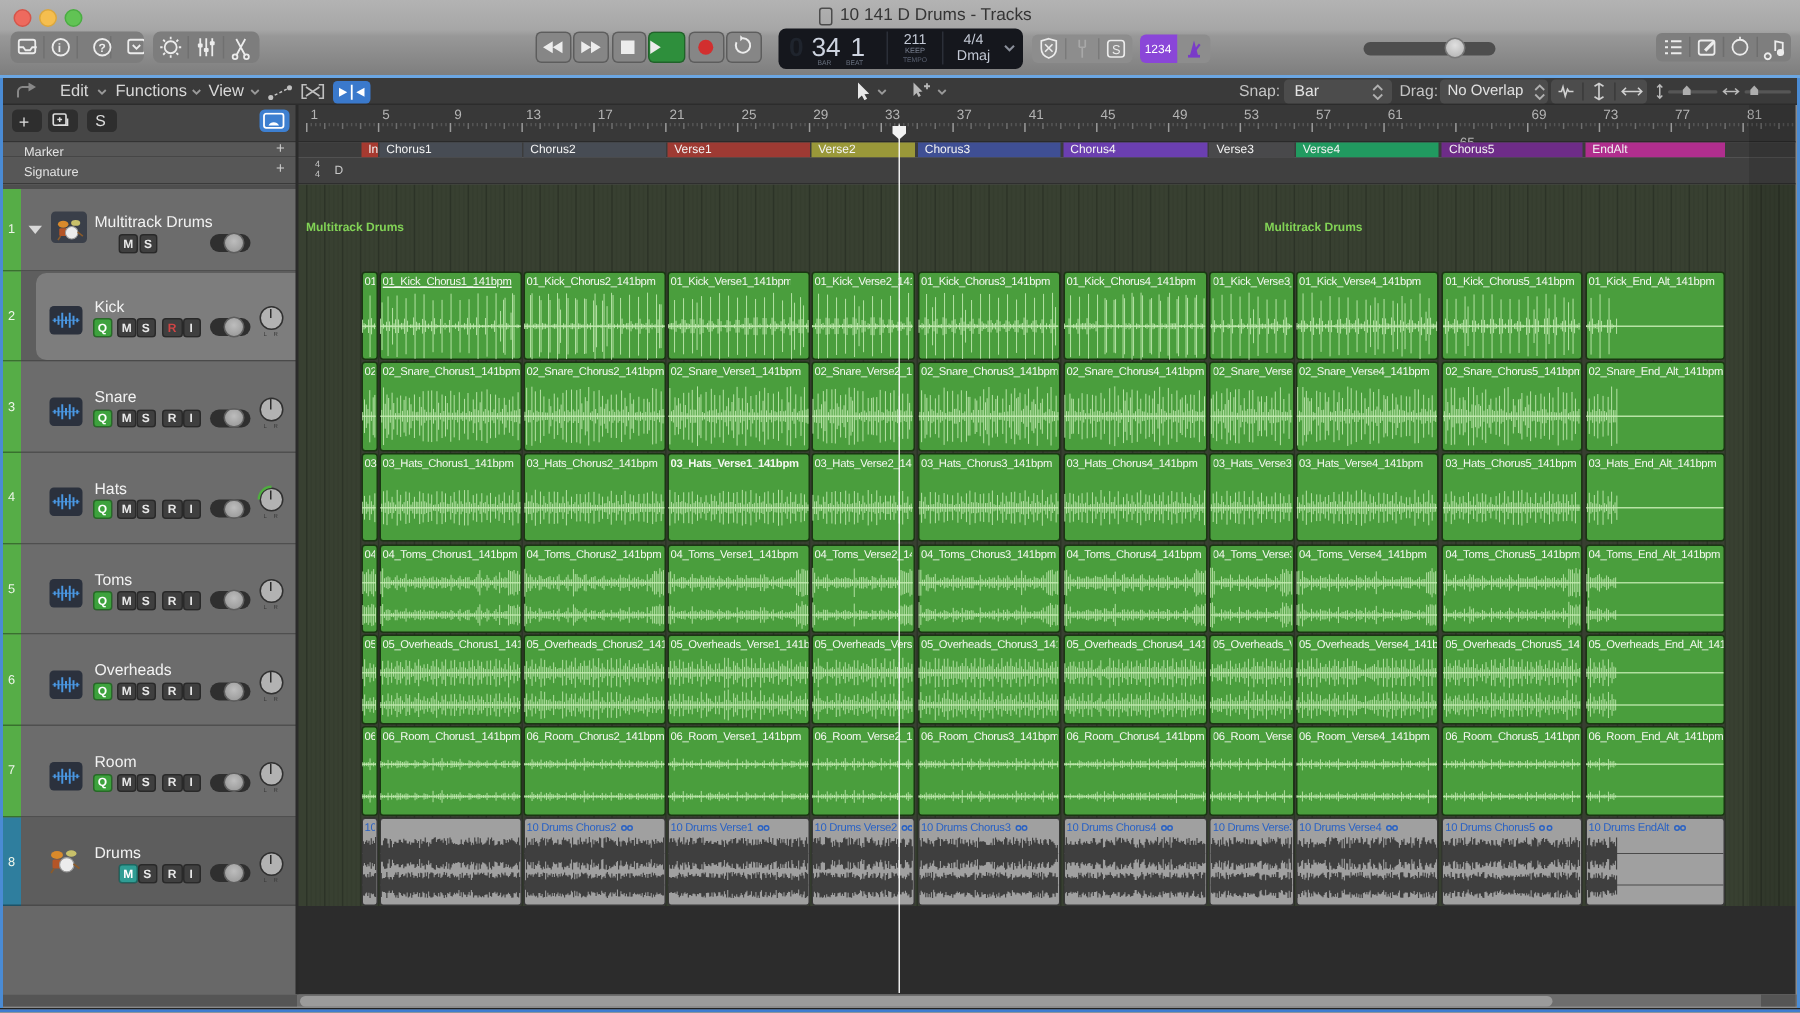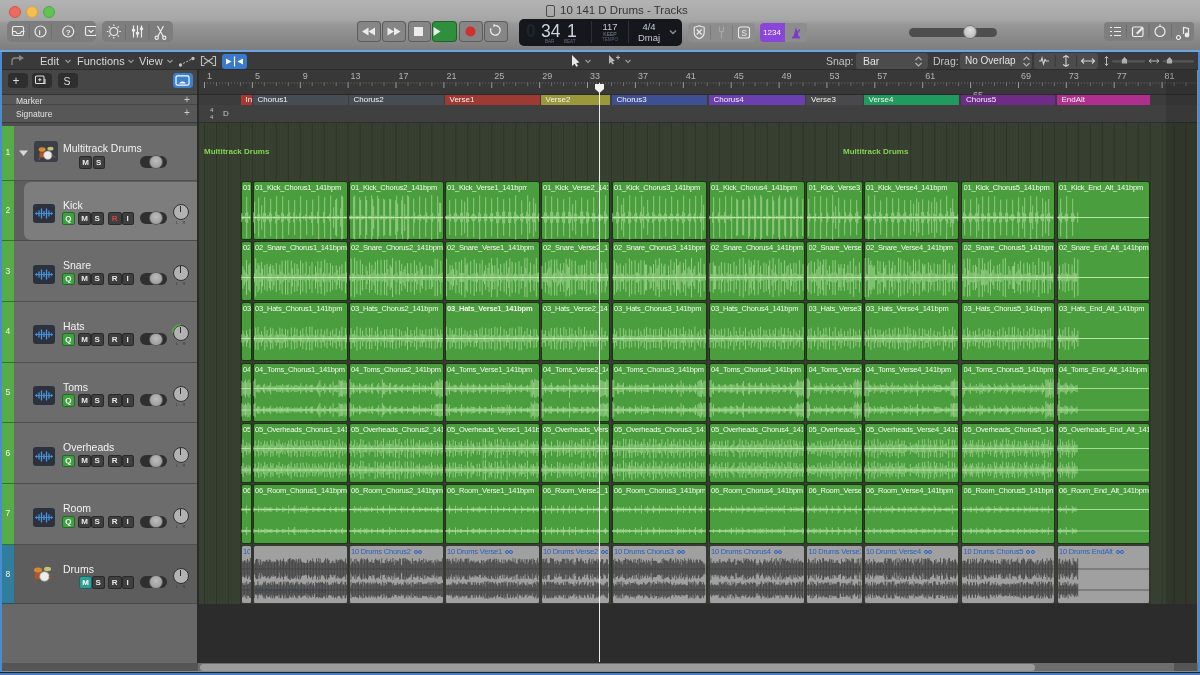--- a/index.html
+++ b/index.html
@@ -69,21 +69,21 @@
         <path d="M137.5 2.5l2.3 2-2.3 2" fill="#ececec" stroke="none"></path>
 </g>
     </svg>
 <div class="a" style="left:518.5px;top:18.5px;width:163.5px;height:27px;background:#15171d;border-radius:5px;"></div>
 <div class="a" style="left:526px;top:21px;font-size:17.5px;color:#1f242d;font-weight:bold;">0</div>
 <div class="a" style="left:541px;top:21px;font-size:17.5px;color:#cdd3df;">34</div>
 <div class="a" style="left:567px;top:21px;font-size:17.5px;color:#cdd3df;">1</div>
 <div class="a" style="left:545px;top:39px;font-size:4.5px;color:#666e7c;">BAR</div>
 <div class="a" style="left:564px;top:39px;font-size:4.5px;color:#666e7c;">BEAT</div>
 <div class="a" style="left:591px;top:21px;width:1px;height:22px;background:#2b2f38;"></div>
-<div class="a" style="left:595px;top:20.5px;width:30px;text-align:center;font-size:9.5px;color:#c3c9d5;">117</div>
+<div class="a" style="left:595px;top:20.5px;width:30px;text-align:center;font-size:9.5px;color:#c3c9d5;">211</div>
 <div class="a" style="left:595px;top:30.5px;width:30px;text-align:center;font-size:5px;color:#7b8292;">KEEP</div>
 <div class="a" style="left:595px;top:37px;width:30px;text-align:center;font-size:4.5px;color:#596070;">TEMPO</div>
 <div class="a" style="left:628px;top:21px;width:1px;height:22px;background:#2b2f38;"></div>
 <div class="a" style="left:632px;top:21px;width:34px;text-align:center;font-size:9.5px;color:#c3c9d5;">4/4</div>
 <div class="a" style="left:632px;top:32px;width:34px;text-align:center;font-size:9.5px;color:#c3c9d5;">Dmaj</div>
 <svg class="a" style="left:668px;top:28px" width="10" height="8">
       <path d="M2 2.5l3 3 3-3" stroke="#8a8f9a" stroke-width="1.4" fill="none"></path>
     </svg>
 <div class="a" style="left:687.5px;top:22.5px;width:67px;height:19px;background:#8d8d8d;border-radius:4px;"></div>
 <svg class="a" style="left:687.5px;top:22.5px" width="67" height="19" viewBox="0 0 67 19">
@@ -301,21 +301,21 @@
       <path d="M6.5 0V481 M18.5 0V481 M30.4 0V481 M42.4 0V481 M54.4 0V481 M66.3 0V481 M78.3 0V481 M90.3 0V481 M102.3 0V481 M114.2 0V481 M126.2 0V481 M138.2 0V481 M150.1 0V481 M162.1 0V481 M174.1 0V481 M186.0 0V481 M198.0 0V481 M210.0 0V481 M222.0 0V481 M233.9 0V481 M245.9 0V481 M257.9 0V481 M269.8 0V481 M281.8 0V481 M293.8 0V481 M305.8 0V481 M317.7 0V481 M329.7 0V481 M341.7 0V481 M353.6 0V481 M365.6 0V481 M377.6 0V481 M389.5 0V481 M401.5 0V481 M413.5 0V481 M425.5 0V481 M437.4 0V481 M449.4 0V481 M461.4 0V481 M473.3 0V481 M485.3 0V481 M497.3 0V481 M509.2 0V481 M521.2 0V481 M533.2 0V481 M545.2 0V481 M557.1 0V481 M569.1 0V481 M581.1 0V481 M593.0 0V481 M605.0 0V481 M617.0 0V481 M628.9 0V481 M640.9 0V481 M652.9 0V481 M664.9 0V481 M676.8 0V481 M688.8 0V481 M700.8 0V481 M712.7 0V481 M724.7 0V481 M736.7 0V481 M748.6 0V481 M760.6 0V481 M772.6 0V481 M784.6 0V481 M796.5 0V481 M808.5 0V481 M820.5 0V481 M832.4 0V481 M844.4 0V481 M856.4 0V481 M868.3 0V481 M880.3 0V481 M892.3 0V481 M904.3 0V481 M916.2 0V481 M928.2 0V481 M940.2 0V481 M952.1 0V481 M964.1 0V481 M976.1 0V481 M988.0 0V481" stroke="rgba(0,0,0,0.2)" stroke-width="1"></path>
       <path d="M9.5 0V481 M12.5 0V481 M15.5 0V481 M21.5 0V481 M24.5 0V481 M27.4 0V481 M33.4 0V481 M36.4 0V481 M39.4 0V481 M45.4 0V481 M48.4 0V481 M51.4 0V481 M57.4 0V481 M60.4 0V481 M63.4 0V481 M69.3 0V481 M72.3 0V481 M75.3 0V481 M81.3 0V481 M84.3 0V481 M87.3 0V481 M93.3 0V481 M96.3 0V481 M99.3 0V481 M105.3 0V481 M108.2 0V481 M111.2 0V481 M117.2 0V481 M120.2 0V481 M123.2 0V481 M129.2 0V481 M132.2 0V481 M135.2 0V481 M141.2 0V481 M144.2 0V481 M147.1 0V481 M153.1 0V481 M156.1 0V481 M159.1 0V481 M165.1 0V481 M168.1 0V481 M171.1 0V481 M177.1 0V481 M180.1 0V481 M183.1 0V481 M189.0 0V481 M192.0 0V481 M195.0 0V481 M201.0 0V481 M204.0 0V481 M207.0 0V481 M213.0 0V481 M216.0 0V481 M219.0 0V481 M225.0 0V481 M227.9 0V481 M230.9 0V481 M236.9 0V481 M239.9 0V481 M242.9 0V481 M248.9 0V481 M251.9 0V481 M254.9 0V481 M260.9 0V481 M263.9 0V481 M266.8 0V481 M272.8 0V481 M275.8 0V481 M278.8 0V481 M284.8 0V481 M287.8 0V481 M290.8 0V481 M296.8 0V481 M299.8 0V481 M302.8 0V481 M308.7 0V481 M311.7 0V481 M314.7 0V481 M320.7 0V481 M323.7 0V481 M326.7 0V481 M332.7 0V481 M335.7 0V481 M338.7 0V481 M344.7 0V481 M347.6 0V481 M350.6 0V481 M356.6 0V481 M359.6 0V481 M362.6 0V481 M368.6 0V481 M371.6 0V481 M374.6 0V481 M380.6 0V481 M383.6 0V481 M386.5 0V481 M392.5 0V481 M395.5 0V481 M398.5 0V481 M404.5 0V481 M407.5 0V481 M410.5 0V481 M416.5 0V481 M419.5 0V481 M422.5 0V481 M428.4 0V481 M431.4 0V481 M434.4 0V481 M440.4 0V481 M443.4 0V481 M446.4 0V481 M452.4 0V481 M455.4 0V481 M458.4 0V481 M464.4 0V481 M467.3 0V481 M470.3 0V481 M476.3 0V481 M479.3 0V481 M482.3 0V481 M488.3 0V481 M491.3 0V481 M494.3 0V481 M500.3 0V481 M503.3 0V481 M506.2 0V481 M512.2 0V481 M515.2 0V481 M518.2 0V481 M524.2 0V481 M527.2 0V481 M530.2 0V481 M536.2 0V481 M539.2 0V481 M542.2 0V481 M548.1 0V481 M551.1 0V481 M554.1 0V481 M560.1 0V481 M563.1 0V481 M566.1 0V481 M572.1 0V481 M575.1 0V481 M578.1 0V481 M584.1 0V481 M587.0 0V481 M590.0 0V481 M596.0 0V481 M599.0 0V481 M602.0 0V481 M608.0 0V481 M611.0 0V481 M614.0 0V481 M620.0 0V481 M623.0 0V481 M625.9 0V481 M631.9 0V481 M634.9 0V481 M637.9 0V481 M643.9 0V481 M646.9 0V481 M649.9 0V481 M655.9 0V481 M658.9 0V481 M661.9 0V481 M667.8 0V481 M670.8 0V481 M673.8 0V481 M679.8 0V481 M682.8 0V481 M685.8 0V481 M691.8 0V481 M694.8 0V481 M697.8 0V481 M703.8 0V481 M706.7 0V481 M709.7 0V481 M715.7 0V481 M718.7 0V481 M721.7 0V481 M727.7 0V481 M730.7 0V481 M733.7 0V481 M739.7 0V481 M742.7 0V481 M745.6 0V481 M751.6 0V481 M754.6 0V481 M757.6 0V481 M763.6 0V481 M766.6 0V481 M769.6 0V481 M775.6 0V481 M778.6 0V481 M781.6 0V481 M787.5 0V481 M790.5 0V481 M793.5 0V481 M799.5 0V481 M802.5 0V481 M805.5 0V481 M811.5 0V481 M814.5 0V481 M817.5 0V481 M823.5 0V481 M826.4 0V481 M829.4 0V481 M835.4 0V481 M838.4 0V481 M841.4 0V481 M847.4 0V481 M850.4 0V481 M853.4 0V481 M859.4 0V481 M862.4 0V481 M865.3 0V481 M871.3 0V481 M874.3 0V481 M877.3 0V481 M883.3 0V481 M886.3 0V481 M889.3 0V481 M895.3 0V481 M898.3 0V481 M901.3 0V481 M907.2 0V481 M910.2 0V481 M913.2 0V481 M919.2 0V481 M922.2 0V481 M925.2 0V481 M931.2 0V481 M934.2 0V481 M937.2 0V481 M943.2 0V481 M946.1 0V481 M949.1 0V481 M955.1 0V481 M958.1 0V481 M961.1 0V481 M967.1 0V481 M970.1 0V481 M973.1 0V481 M979.1 0V481 M982.1 0V481 M985.0 0V481 M991.0 0V481 M994.0 0V481 M997.0 0V481" stroke="rgba(0,0,0,0.045)" stroke-width="1"></path>
     </svg>
 <div class="a" style="left:204px;top:147px;font-size:8px;font-weight:bold;color:#82d356;">Multitrack Drums</div>
 <div class="a" style="left:843px;top:147px;font-size:8px;font-weight:bold;color:#82d356;">Multitrack Drums</div>
 <div class="a" style="left:198px;top:604.2px;width:999px;height:58.8px;background:#2c2c2c;"></div>
 <div class="a" style="left:1166px;top:70px;width:31px;height:534px;background:rgba(0,0,0,0.12);"></div>
 <div class="a" style="left:240.5px;top:180.5px;width:11.0px;height:59.5px;background:#4a9e3d;border:1px solid rgba(18,36,10,0.85);border-radius:2.5px;"></div>
     <div class="lbl" style="left:243.0px;top:182.5px;width:7.0px;">01</div>
     <div class="a" style="left:252.5px;top:180.5px;width:95.5px;height:59.5px;background:#4a9e3d;border:1px solid rgba(18,36,10,0.85);border-radius:2.5px;"></div>
-    <div class="lbl" style="left:255.0px;top:182.5px;width:91.5px;">01_Kick_Chorus1_141bpm</div>
+    <div class="lbl" style="left:255.0px;top:182.5px;width:91.5px;text-decoration:underline;">01_Kick_Chorus1_141bpm</div>
     <div class="a" style="left:348.5px;top:180.5px;width:95.5px;height:59.5px;background:#4a9e3d;border:1px solid rgba(18,36,10,0.85);border-radius:2.5px;"></div>
     <div class="lbl" style="left:351.0px;top:182.5px;width:91.5px;">01_Kick_Chorus2_141bpm</div>
     <div class="a" style="left:444.5px;top:180.5px;width:95.5px;height:59.5px;background:#4a9e3d;border:1px solid rgba(18,36,10,0.85);border-radius:2.5px;"></div>
     <div class="lbl" style="left:447.0px;top:182.5px;width:80px;">01_Kick_Verse1_141bpm</div>
     <div class="a" style="left:540.5px;top:180.5px;width:69.0px;height:59.5px;background:#4a9e3d;border:1px solid rgba(18,36,10,0.85);border-radius:2.5px;"></div>
     <div class="lbl" style="left:543.0px;top:182.5px;width:65.0px;">01_Kick_Verse2_141bpm</div>
     <div class="a" style="left:611.5px;top:180.5px;width:95.0px;height:59.5px;background:#4a9e3d;border:1px solid rgba(18,36,10,0.85);border-radius:2.5px;"></div>
     <div class="lbl" style="left:614.0px;top:182.5px;width:91.0px;">01_Kick_Chorus3_141bpm</div>
     <div class="a" style="left:708.5px;top:180.5px;width:96.0px;height:59.5px;background:#4a9e3d;border:1px solid rgba(18,36,10,0.85);border-radius:2.5px;"></div>
     <div class="lbl" style="left:711.0px;top:182.5px;width:92.0px;">01_Kick_Chorus4_141bpm</div>

